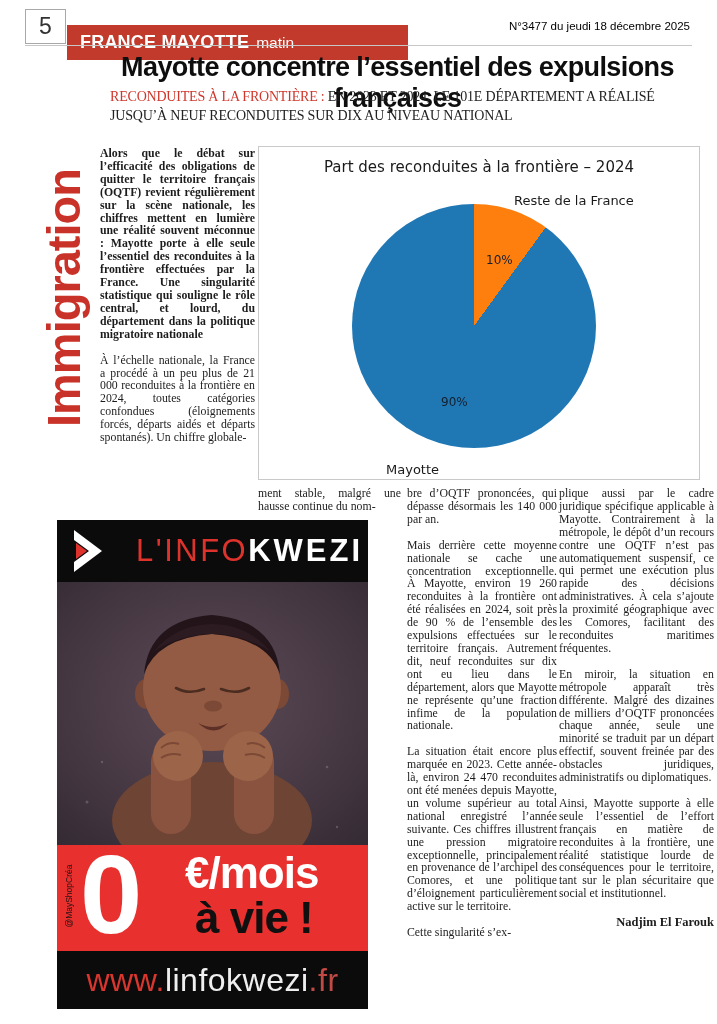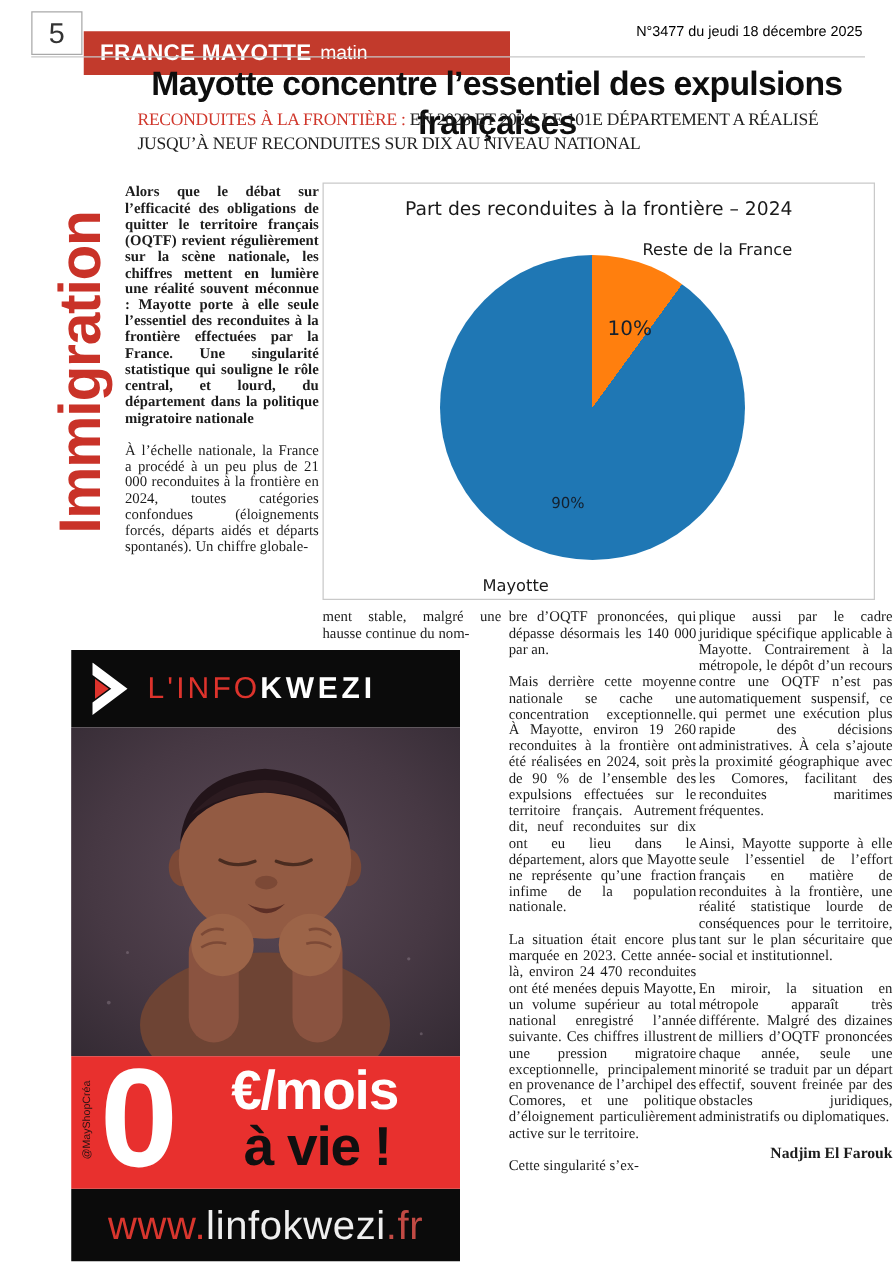--- a/index.html
+++ b/index.html
@@ -67,31 +67,31 @@
   
   .chart-box {
     position:absolute; left:258px; top:146px; width:442px; height:334px;
     border:1px solid #c9c9c9; background:#fff;
     font-family:"DejaVu Sans", sans-serif;
   }
   .chart-title { position:absolute; top:11px; width:100%; text-align:center; font-size:15px; color:#1a1a1a; }
   .pie { position:absolute; left:93px; top:57px; width:244px; height:244px; border-radius:50%; }
   .pie-label { position:absolute; font-size:13px; color:#1a1a1a; }
   .lbl-reste   { left:255px; top:46px;  }
-  .lbl-10      { left:227px; top:106px; font-size:16px; color:#14202e; }
+  .lbl-10      { left:227px; top:106px; font-size:12px; color:#14202e; }
   .lbl-90      { left:182px; top:248px; font-size:12px; color:#14202e; }
   .lbl-mayotte { left:127px; top:315px; }
 
   
   .ad { position:absolute; left:57px; top:520px; width:311px; height:489px; display:flex; flex-direction:column; }
   .ad-logo-bar {
     height:62px; background:#0b0b0b; display:flex; align-items:center; padding-left:15px;
     font-family:"Liberation Sans", sans-serif;
   }
-  .ad-brand { font-size:24px; }
+  .ad-brand { margin-left:18px; font-size:31px; }
   .ad-brand .brand-prefix { color:#dd332c; letter-spacing:2.5px; }
   .ad-brand .brand-suffix { color:#fff; font-weight:bold; letter-spacing:3px; }
   .ad-photo { height:263px; position:relative; overflow:hidden; background:#463843; }
   .ad-photo svg { display:block; }
   .ad-red-band { height:106px; background:#e8302e; position:relative; font-family:"Liberation Sans", sans-serif; }
   .ad-credit {
     position:absolute; left:-33px; top:46px; width:90px;
     transform:rotate(-90deg); font-size:8.5px; color:#2a1212; text-align:center;
   }
   .offer-zero {
@@ -216,18 +216,18 @@
 
   <div class="col" id="col3">
     <p>bre d’OQTF prononcées, qui dépasse désormais les 140 000 par an.</p>
     <p>Mais derrière cette moyenne nationale se cache une concentration exceptionnelle. À Mayotte, environ 19 260 reconduites à la frontière ont été réalisées en 2024, soit près de 90 % de l’ensemble des expulsions effectuées sur le territoire français. Autrement dit, neuf reconduites sur dix ont eu lieu dans le département, alors que Mayotte ne représente qu’une fraction infime de la population nationale.</p>
     <p>La situation était encore plus marquée en 2023. Cette année-là, environ 24 470 reconduites ont été menées depuis Mayotte, un volume supérieur au total national enregistré l’année suivante. Ces chiffres illustrent une pression migratoire exceptionnelle, principalement en provenance de l’archipel des Comores, et une politique d’éloignement particulièrement active sur le territoire.</p>
     <p>Cette singularité s’ex-</p>
   </div>
 
   <div class="col" id="col4">
     <p>plique aussi par le cadre juridique spécifique applicable à Mayotte. Contrairement à la métropole, le dépôt d’un recours contre une OQTF n’est pas automatiquement suspensif, ce qui permet une exécution plus rapide des décisions administratives. À cela s’ajoute la proximité géographique avec les Comores, facilitant des reconduites maritimes fréquentes.</p>
+    <p>En miroir, la situation en métropole apparaît très différente. Malgré des dizaines de milliers d’OQTF prononcées chaque année, seule une minorité se traduit par un départ effectif, souvent freinée par des obstacles juridiques, administratifs ou diplomatiques.</p>
     <p>Ainsi, Mayotte supporte à elle seule l’essentiel de l’effort français en matière de reconduites à la frontière, une réalité statistique lourde de conséquences pour le territoire, tant sur le plan sécuritaire que social et institutionnel.</p>
-    <p>En miroir, la situation en métropole apparaît très différente. Malgré des dizaines de milliers d’OQTF prononcées chaque année, seule une minorité se traduit par un départ effectif, souvent freinée par des obstacles juridiques, administratifs ou diplomatiques.</p>
     <p class="byline">Nadjim El Farouk</p>
   </div>
 
 </div>
 
 </body></html>

